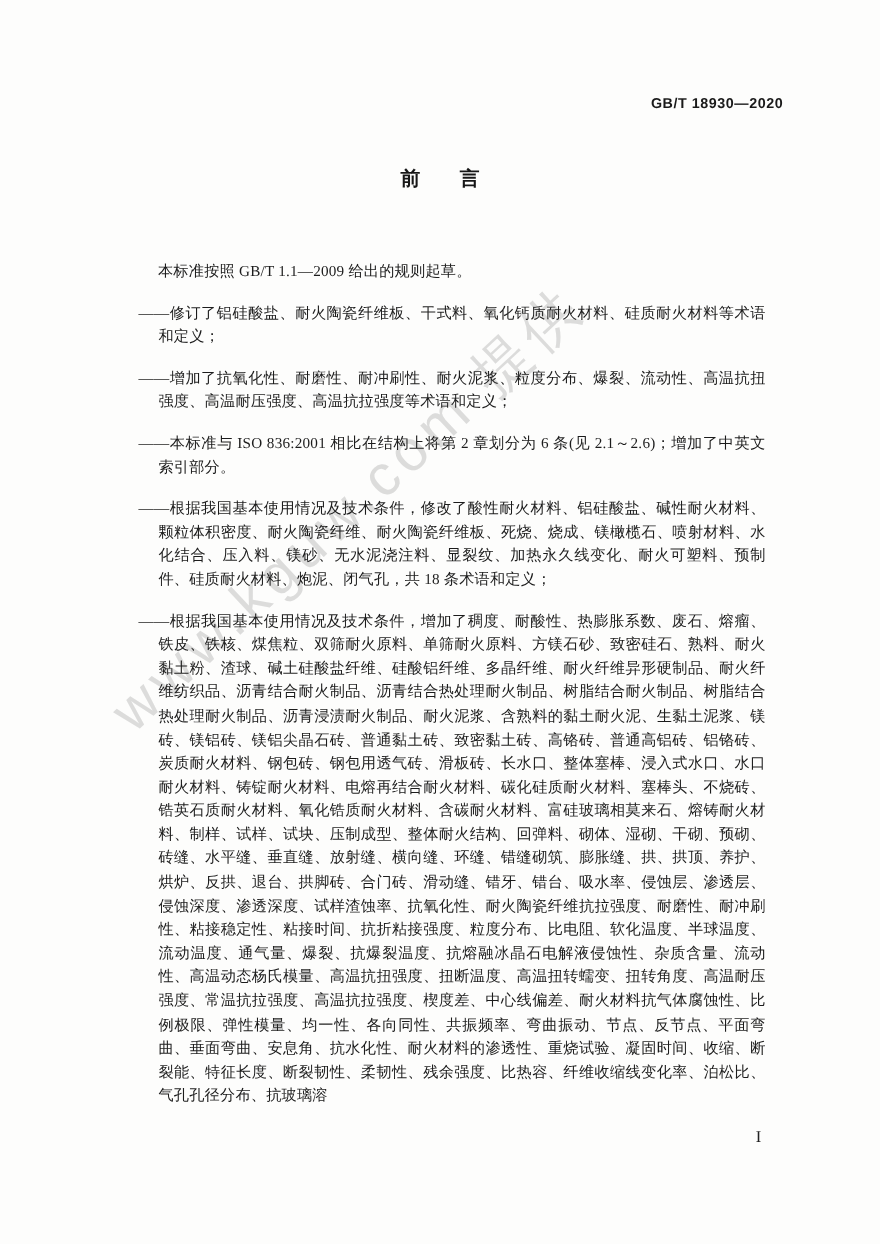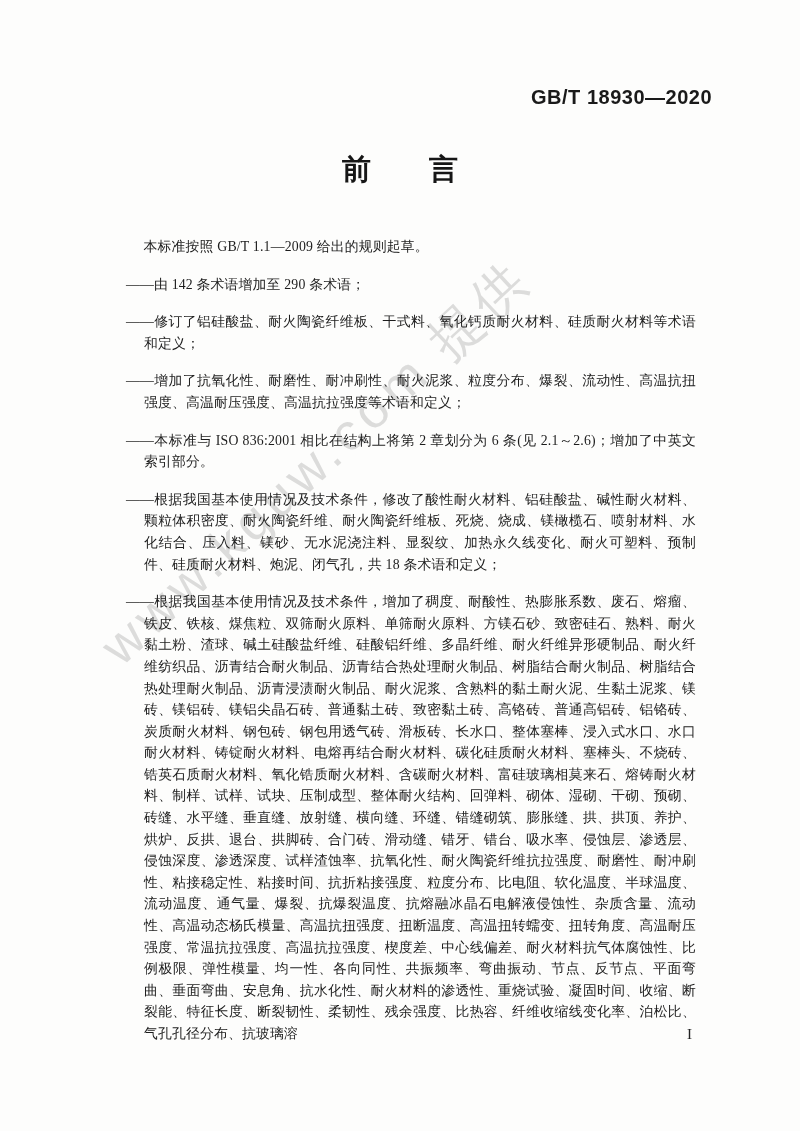--- a/index.html
+++ b/index.html
@@ -12,33 +12,33 @@
     overflow: hidden;
     font-family: "Liberation Serif", serif;
     color: #1f1f1f;
   }
   .doc-header {
     position: absolute;
     top: 86px;
     right: 88px;
     font-family: "Liberation Sans", sans-serif;
     font-weight: 700;
-    font-size: 20px;
+    font-size: 13px;
     letter-spacing: 0.5px;
     color: #1a1a1a;
   }
   .doc-title {
     position: absolute;
     top: 150px;
     left: 0;
     width: 100%;
     text-align: center;
     font-family: "Liberation Sans", sans-serif;
     font-weight: 700;
-    font-size: 29px;
+    font-size: 18px;
     color: #161616;
   }
   .content {
     position: absolute;
     top: 220px;
     left: 100px;
     width: 612px;
     font-size: 13.8px;
     line-height: 21.6px;
     text-align: justify;
@@ -76,21 +76,20 @@
 <div class="page">
 
   <div class="watermark">www.kguw.com 提供</div>
 
   <div class="doc-header">GB/T 18930—2020</div>
 
   <div class="doc-title">前　　言</div>
 
   <div class="content" id="content">
       <p class="para">本标准按照 GB/T 1.1—2009 给出的规则起草。</p>
-      <p class="item">——由 142 条术语增加至 290 条术语；</p>
       <p class="item">——修订了铝硅酸盐、耐火陶瓷纤维板、干式料、氧化钙质耐火材料、硅质耐火材料等术语和定义；</p>
       <p class="item">——增加了抗氧化性、耐磨性、耐冲刷性、耐火泥浆、粒度分布、爆裂、流动性、高温抗扭强度、高温耐压强度、高温抗拉强度等术语和定义；</p>
       <p class="item">——本标准与 ISO 836:2001 相比在结构上将第 2 章划分为 6 条(见 2.1～2.6)；增加了中英文索引部分。</p>
       <p class="item">——根据我国基本使用情况及技术条件，修改了酸性耐火材料、铝硅酸盐、碱性耐火材料、颗粒体积密度、耐火陶瓷纤维、耐火陶瓷纤维板、死烧、烧成、镁橄榄石、喷射材料、水化结合、压入料、镁砂、无水泥浇注料、显裂纹、加热永久线变化、耐火可塑料、预制件、硅质耐火材料、炮泥、闭气孔，共 18 条术语和定义；</p>
       <p class="item">——根据我国基本使用情况及技术条件，增加了稠度、耐酸性、热膨胀系数、废石、熔瘤、铁皮、铁核、煤焦粒、双筛耐火原料、单筛耐火原料、方镁石砂、致密硅石、熟料、耐火黏土粉、渣球、碱土硅酸盐纤维、硅酸铝纤维、多晶纤维、耐火纤维异形硬制品、耐火纤维纺织品、沥青结合耐火制品、沥青结合热处理耐火制品、树脂结合耐火制品、树脂结合热处理耐火制品、沥青浸渍耐火制品、耐火泥浆、含熟料的黏土耐火泥、生黏土泥浆、镁砖、镁铝砖、镁铝尖晶石砖、普通黏土砖、致密黏土砖、高铬砖、普通高铝砖、铝铬砖、炭质耐火材料、钢包砖、钢包用透气砖、滑板砖、长水口、整体塞棒、浸入式水口、水口耐火材料、铸锭耐火材料、电熔再结合耐火材料、碳化硅质耐火材料、塞棒头、不烧砖、锆英石质耐火材料、氧化锆质耐火材料、含碳耐火材料、富硅玻璃相莫来石、熔铸耐火材料、制样、试样、试块、压制成型、整体耐火结构、回弹料、砌体、湿砌、干砌、预砌、砖缝、水平缝、垂直缝、放射缝、横向缝、环缝、错缝砌筑、膨胀缝、拱、拱顶、养护、烘炉、反拱、退台、拱脚砖、合门砖、滑动缝、错牙、错台、吸水率、侵蚀层、渗透层、侵蚀深度、渗透深度、试样渣蚀率、抗氧化性、耐火陶瓷纤维抗拉强度、耐磨性、耐冲刷性、粘接稳定性、粘接时间、抗折粘接强度、粒度分布、比电阻、软化温度、半球温度、流动温度、通气量、爆裂、抗爆裂温度、抗熔融冰晶石电解液侵蚀性、杂质含量、流动性、高温动态杨氏模量、高温抗扭强度、扭断温度、高温扭转蠕变、扭转角度、高温耐压强度、常温抗拉强度、高温抗拉强度、楔度差、中心线偏差、耐火材料抗气体腐蚀性、比例极限、弹性模量、均一性、各向同性、共振频率、弯曲振动、节点、反节点、平面弯曲、垂面弯曲、安息角、抗水化性、耐火材料的渗透性、重烧试验、凝固时间、收缩、断裂能、特征长度、断裂韧性、柔韧性、残余强度、比热容、纤维收缩线变化率、泊松比、气孔孔径分布、抗玻璃溶</p>
     </div>
 
   <div class="page-number">I</div>
 
 </div>

